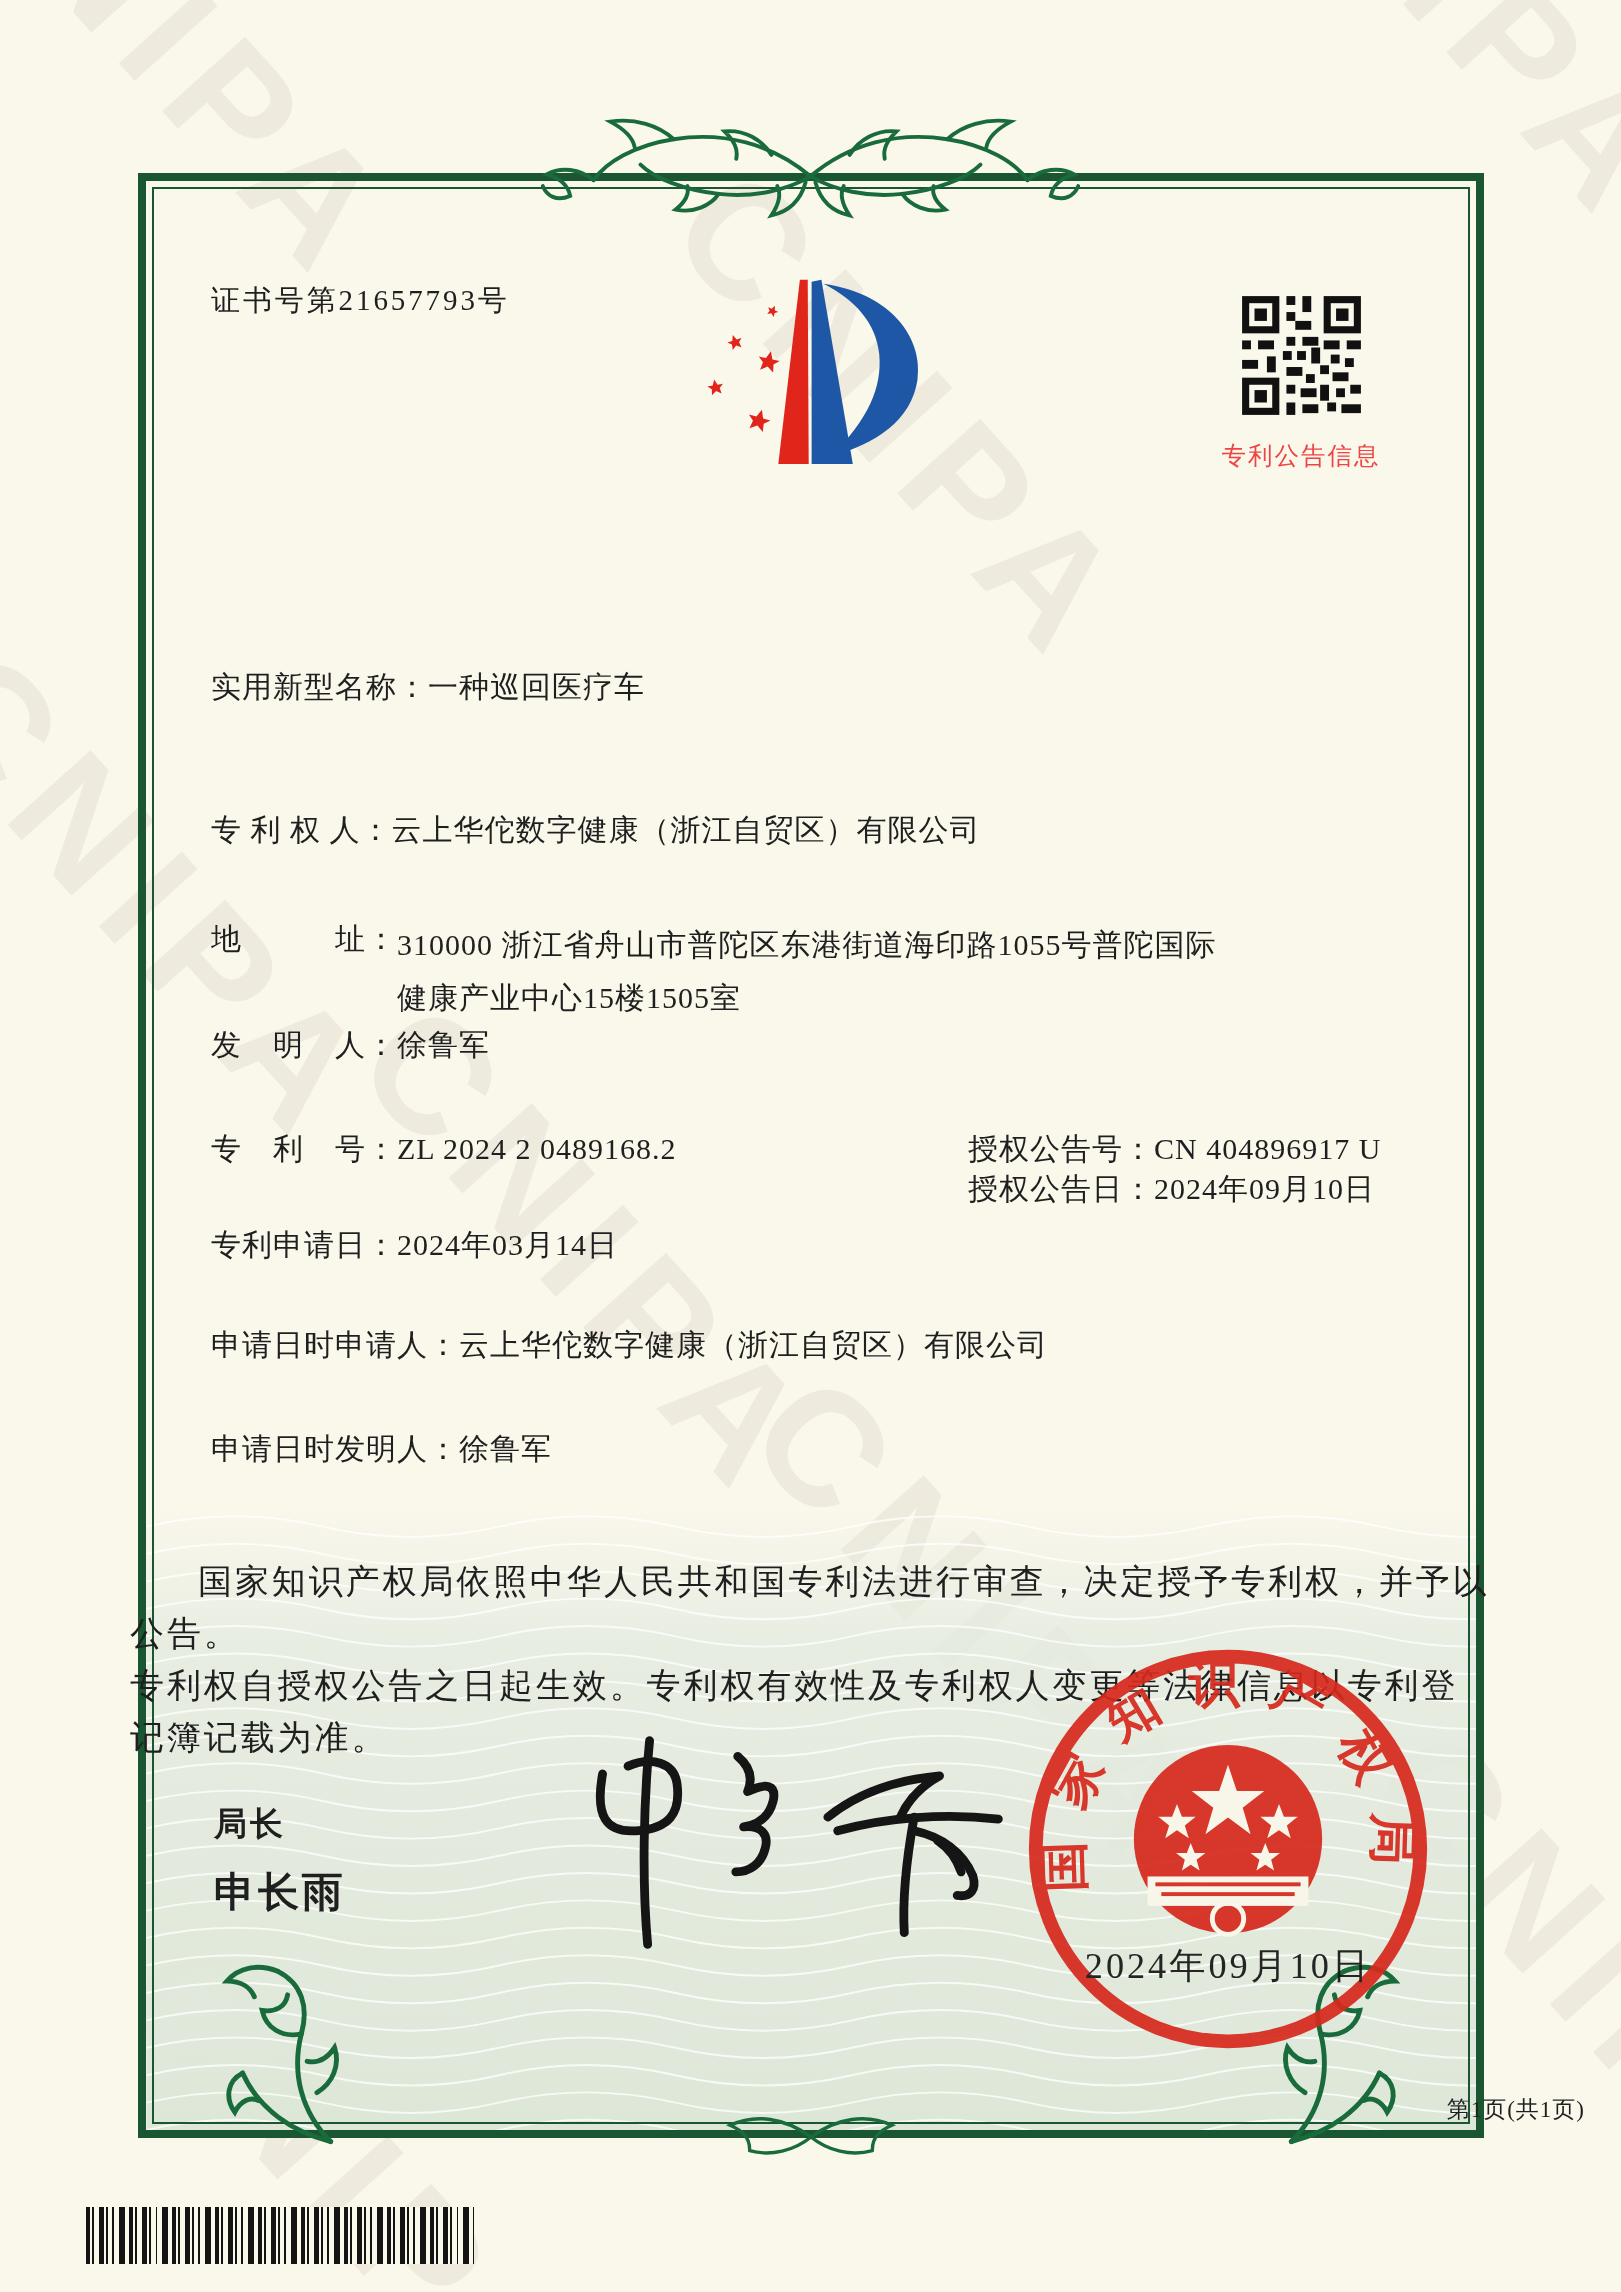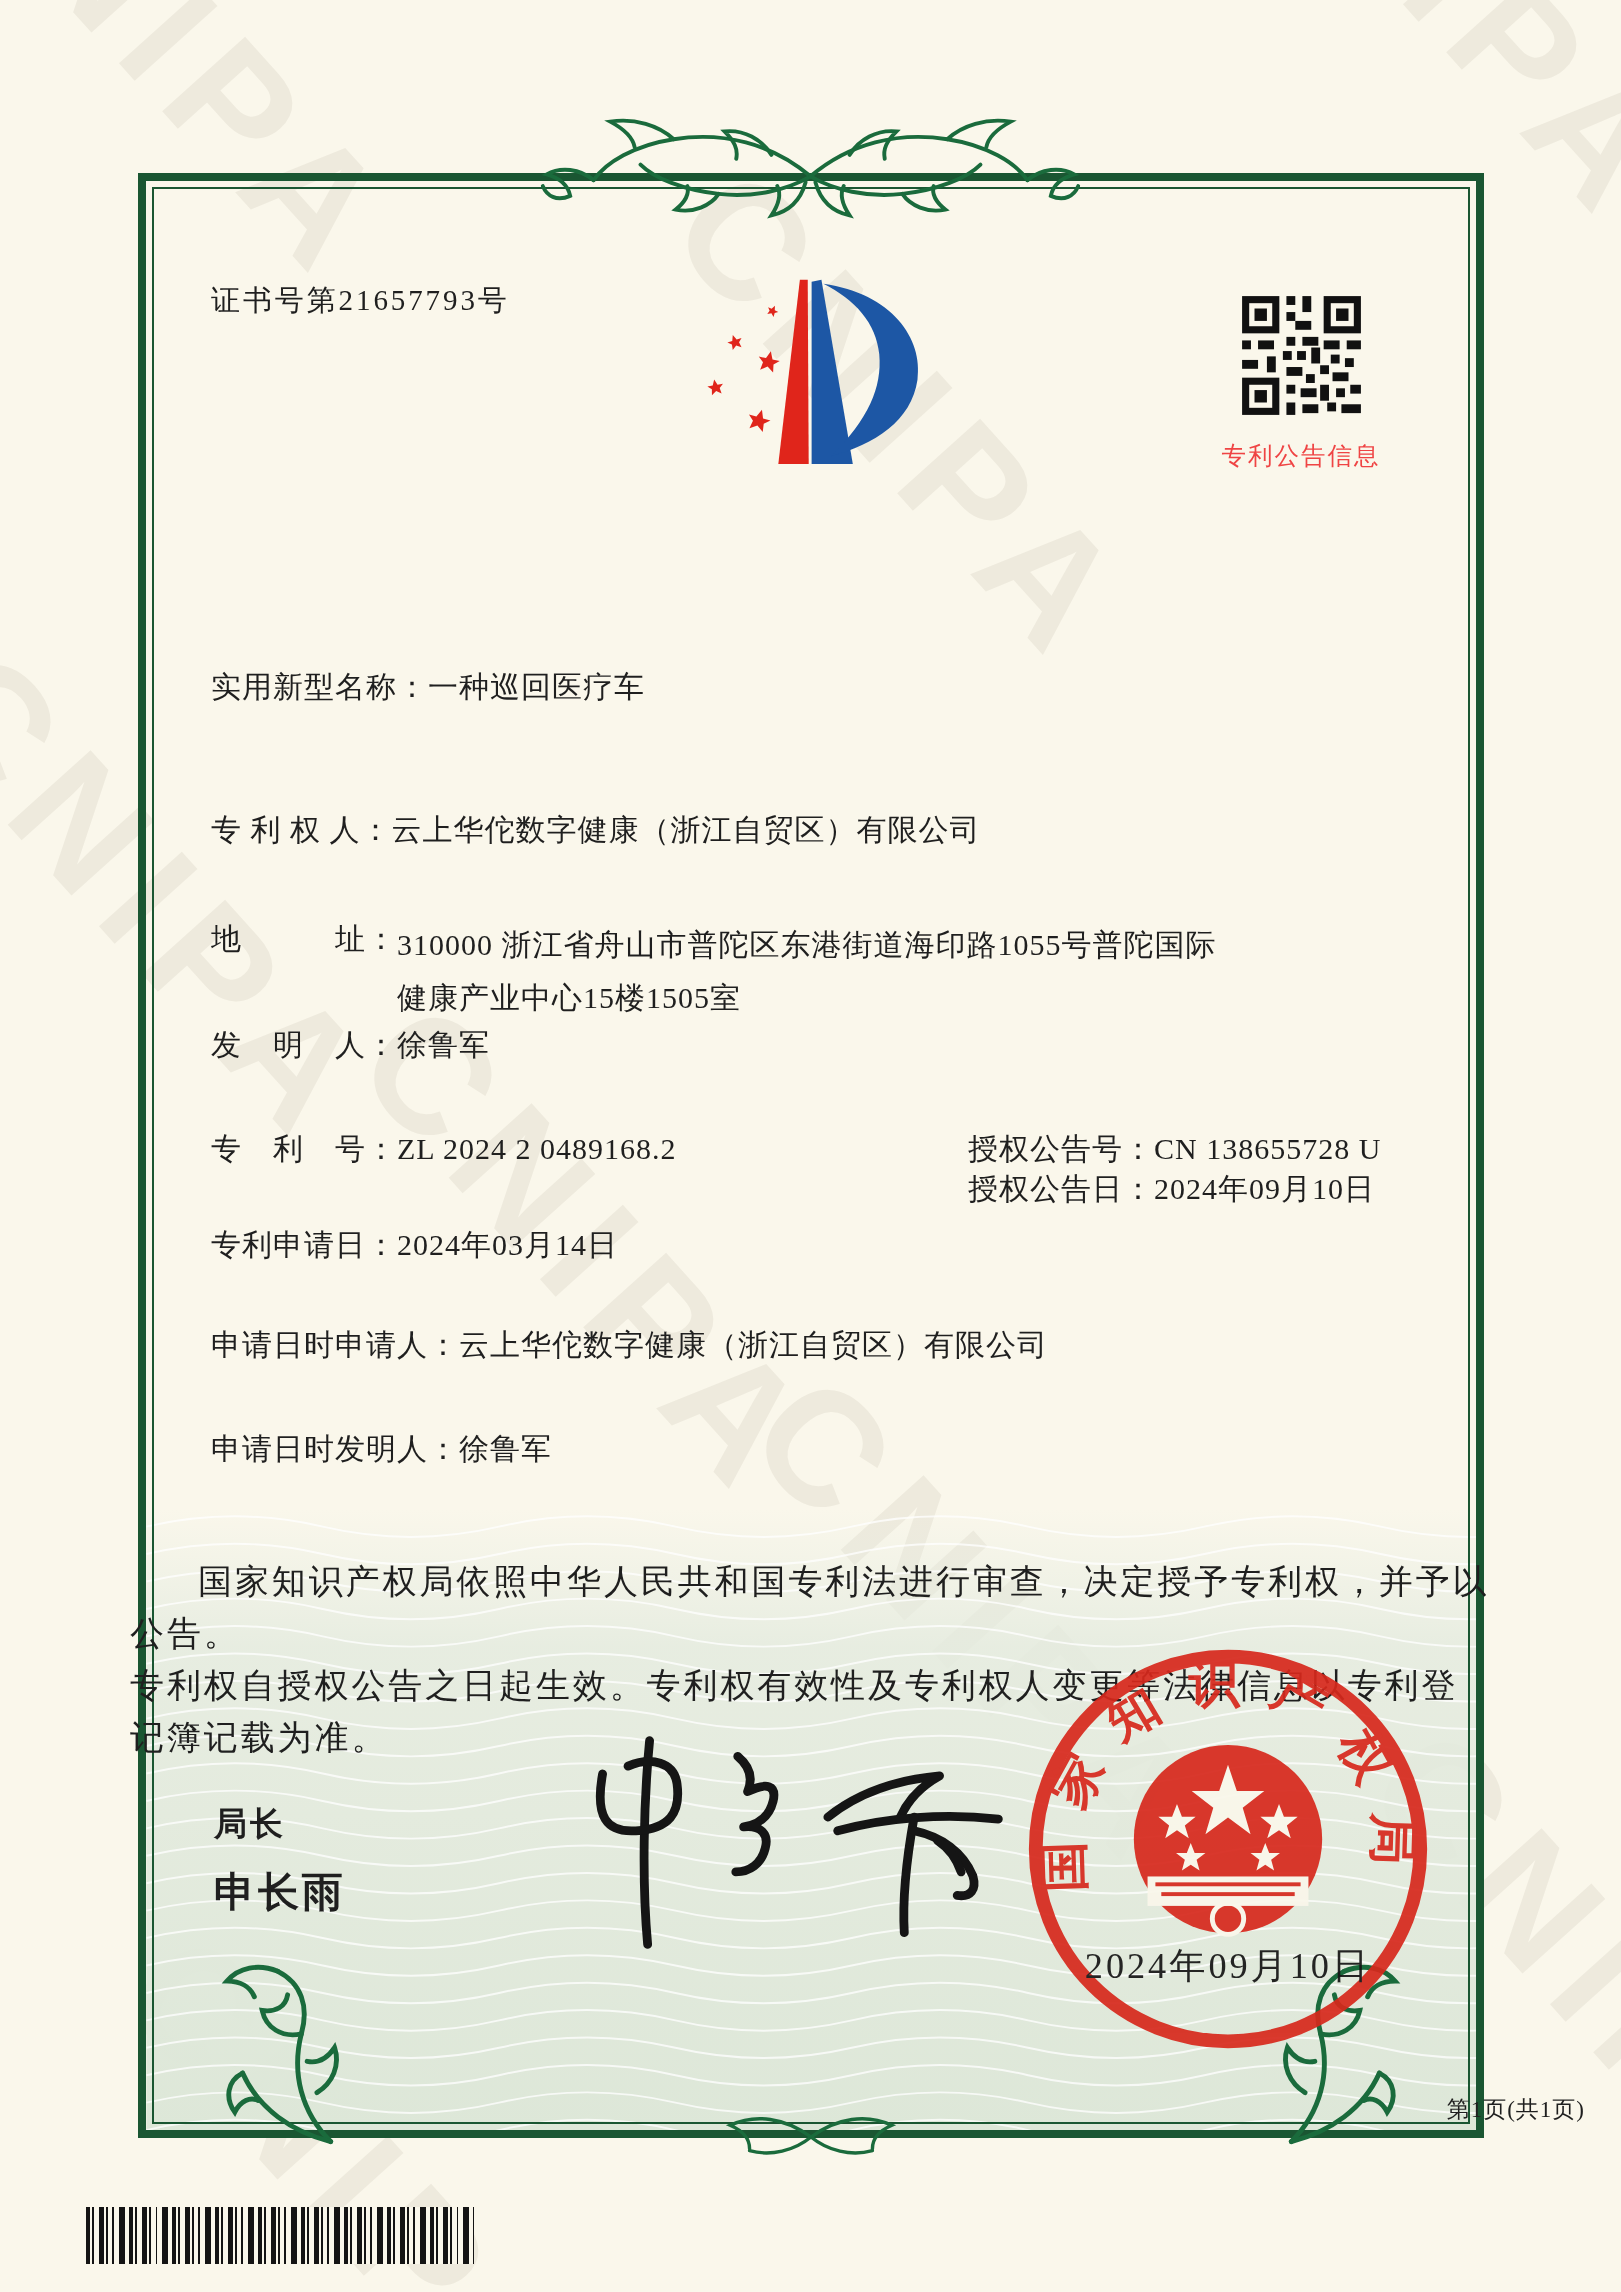--- a/index.html
+++ b/index.html
@@ -290,21 +290,21 @@
     <span class="flabel">地　　　址：</span>
       <span class="fvalue">310000 浙江省舟山市普陀区东港街道海印路1055号普陀国际健康产业中心15楼1505室</span>
   </div>
   <div class="field f-inventor">
     <span class="flabel">发　明　人：</span><span class="fvalue">徐鲁军</span>
   </div>
   <div class="field f-patno">
     <span class="flabel">专　利　号：</span><span class="fvalue">ZL 2024 2 0489168.2</span>
   </div>
   <div class="field f-grantno">
-    <span class="flabel">授权公告号：</span><span class="fvalue">CN 138655728 U</span>
+    <span class="flabel">授权公告号：</span><span class="fvalue">CN 404896917 U</span>
   </div>
   <div class="field f-filedate">
     <span class="flabel">专利申请日：</span><span class="fvalue">2024年03月14日</span>
   </div>
   <div class="field f-grantdate">
     <span class="flabel">授权公告日：</span><span class="fvalue">2024年09月10日</span>
   </div>
   <div class="field f-applicant">
     <span class="flabel">申请日时申请人：</span><span class="fvalue">云上华佗数字健康（浙江自贸区）有限公司</span>
   </div>

